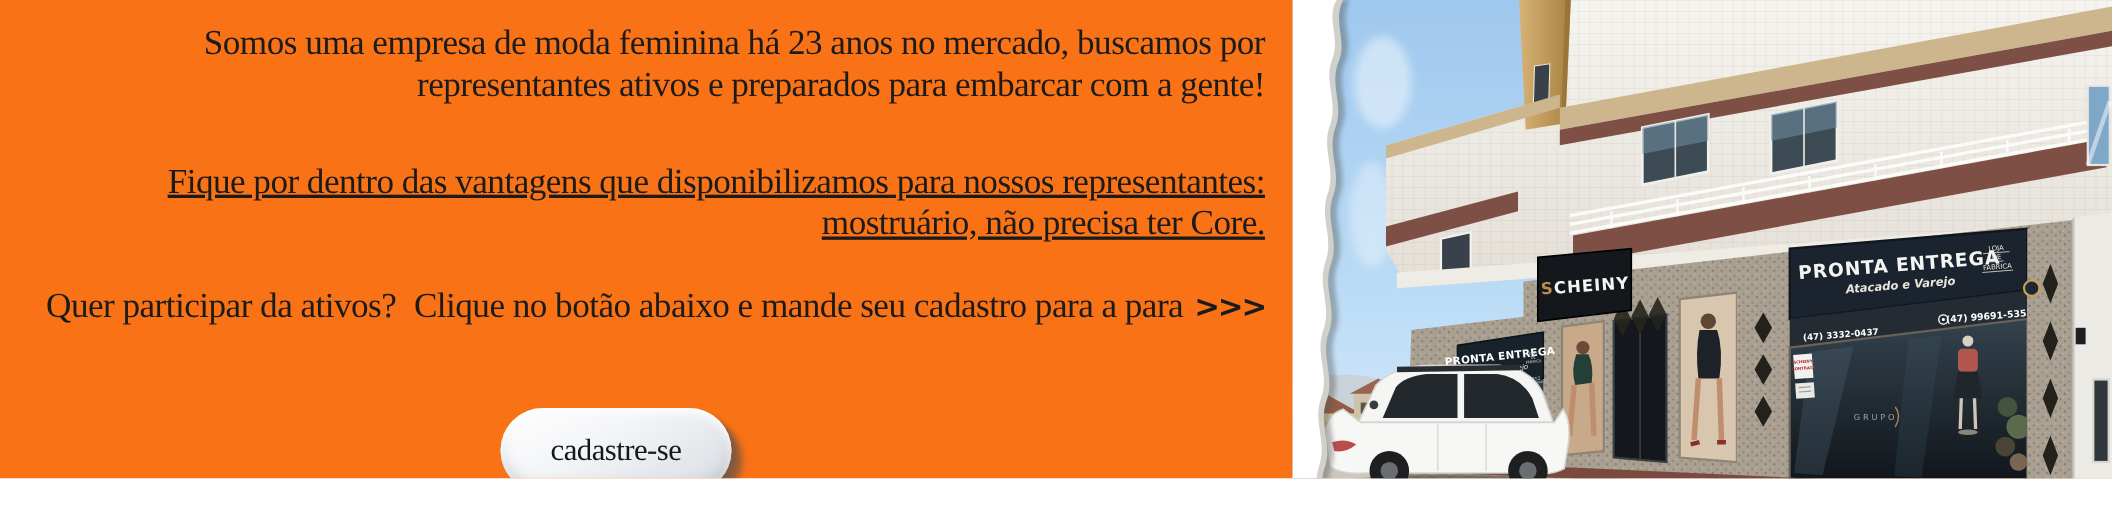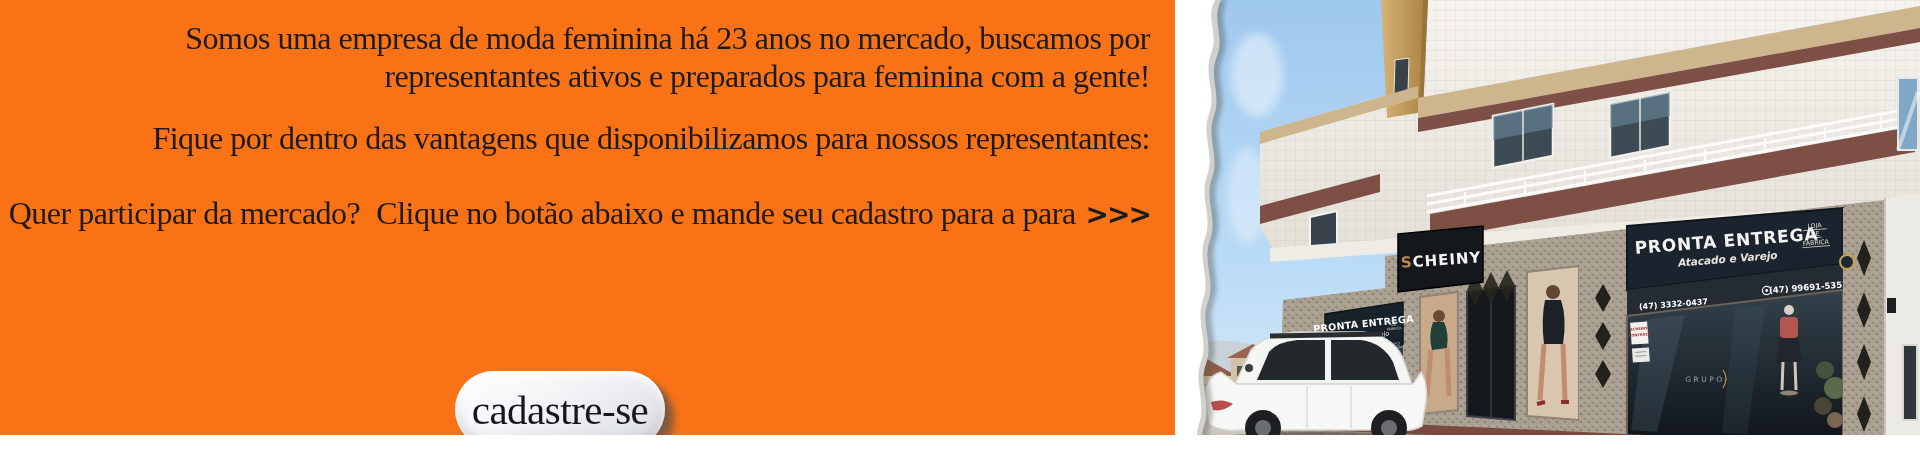--- a/index.html
+++ b/index.html
@@ -1,50 +1,51 @@
 <!DOCTYPE html>
 <html><head>
 <meta charset="utf-8">
 <style>
   html,body{margin:0;padding:0;background:#ffffff;}
   .canvas{position:relative;width:1920px;height:435px;overflow:hidden;background:#f97316;
           font-family:"Liberation Serif", serif;}
   .copy{position:absolute;left:0;top:0;width:1150px;text-align:right;color:#1b1b1b;}
   .line{font-size:32px;line-height:38px;letter-spacing:-0.5px;white-space:nowrap;font-weight:500;}
   .p1{margin-top:19px;}
-  .p2{margin-top:24px;}
+  .p2{margin-top:50px;text-decoration:underline;}
   .cta{margin-top:37px;}
   .cta-gap{display:inline-block;width:16px;}
   .arrows{font-family:"DejaVu Sans", sans-serif;font-weight:bold;font-size:28px;
           letter-spacing:-2px;margin-left:10px;}
   .btn{position:absolute;left:455px;top:371px;width:210px;height:77px;border:none;
        border-radius:40px;cursor:pointer;
        background:linear-gradient(150deg,#ffffff 0%,#f4f5f7 40%,#e2e5e9 78%,#d7dade 100%);
        box-shadow:10px 9px 6px rgba(72,74,80,0.55), 4px 4px 4px rgba(90,92,98,0.35),
                   inset 0 4px 8px #ffffff, inset 0 -7px 12px rgba(150,156,166,0.38);
        display:flex;align-items:center;justify-content:center;}
-  .btn span{font-family:"Liberation Serif", serif;font-size:41px;color:#15171c;letter-spacing:-0.5px;}
+  .btn span{font-family:"Liberation Serif", serif;font-size:28px;color:#15171c;letter-spacing:-0.5px;}
   .photo{position:absolute;right:0;top:0;width:745px;height:461px;}
   svg text{font-family:"DejaVu Sans", sans-serif;}
 </style>
 </head>
 <body>
 
 <div class="canvas">
 
   <div class="copy">
     <div class="p1">
       <div class="line">Somos uma empresa de moda feminina há 23 anos no mercado, buscamos por</div>
-      <div class="line">representantes ativos e preparados para feminina com a gente!</div>
+      <div class="line">representantes ativos e preparados para embarcar com a gente!</div>
     </div>
     <div class="p2">
       <div class="line">Fique por dentro das vantagens que disponibilizamos para nossos representantes:</div>
+      <div class="line">mostruário, não precisa ter Core.</div>
     </div>
     <div class="line cta">
-      <span>Quer participar da mercado?</span><span class="cta-gap"></span><span>Clique no botão abaixo e mande seu cadastro para a para</span><span class="arrows">&gt;&gt;&gt;</span>
+      <span>Quer participar da ativos?</span><span class="cta-gap"></span><span>Clique no botão abaixo e mande seu cadastro para a para</span><span class="arrows">&gt;&gt;&gt;</span>
     </div>
   </div>
 
   <button class="btn">
     <span>cadastre-se</span>
   </button>
 
   <div class="photo">
   <svg viewBox="0 0 745 461" width="745" height="461">
     <defs>

